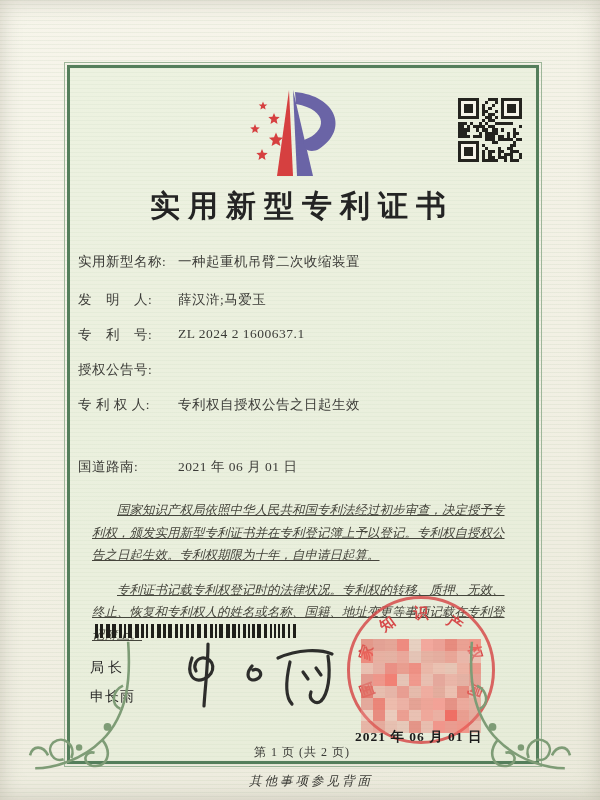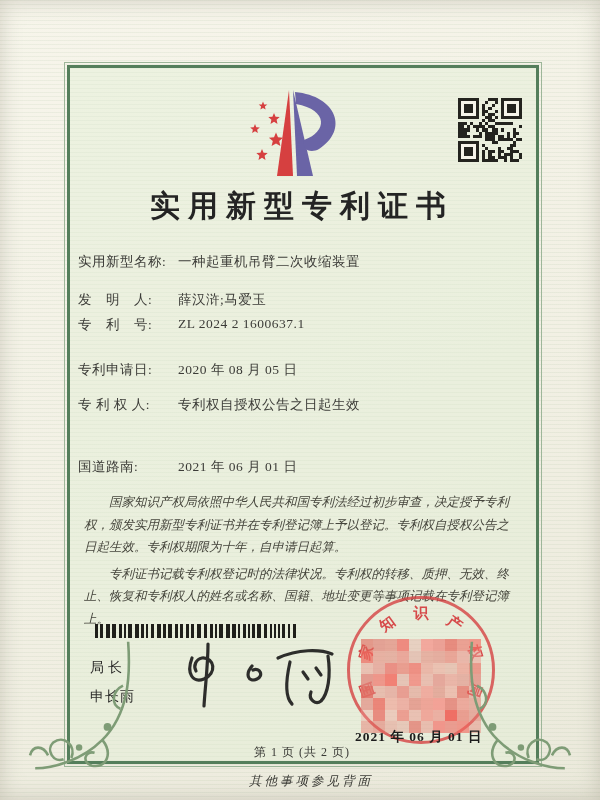--- a/index.html
+++ b/index.html
@@ -20,21 +20,21 @@
   
   .qr{position:absolute;left:458px;top:98px;width:64px;height:64px;}
   .title{position:absolute;left:64px;width:476px;top:186px;text-align:center;font-size:30px;font-weight:bold;letter-spacing:8px;color:#242424;}
   
   .frow{position:absolute;left:78px;width:444px;font-size:13.5px;color:#3c3c38;display:flex;align-items:flex-start;}
   .flabel{flex:none;min-width:92px;letter-spacing:0.5px;}
   .fvalue{margin-left:8px;letter-spacing:0.5px;}
   .fvalue.addr{display:inline-block;width:352px;line-height:1.6;}
   .grant-pair{margin-left:42px;display:flex;}
   .paras{position:absolute;left:80px;top:487px;width:438px;font-size:12.5px;line-height:1.8;color:#45453c;font-style:italic;}
-  .paras p{margin:4px;text-indent:2em;}
+  .paras p{margin:12px;text-indent:2em;text-decoration:underline;}
   
   .barcode{position:absolute;left:95px;top:624px;width:208px;height:14px;}
   .barcode div{position:absolute;top:0;height:100%;background:#1f1f1a;}
   .signer-title{position:absolute;left:90px;top:659px;font-size:14px;letter-spacing:4px;color:#2c2c2a;}
   .signer-name{position:absolute;left:90px;top:688px;font-size:14px;letter-spacing:1px;color:#2c2c2a;}
   .sig{position:absolute;left:178px;top:636px;width:180px;height:88px;}
   
   .seal{position:absolute;left:347px;top:596px;width:142px;height:142px;border-radius:50%;border:3px solid rgba(214,70,70,0.82);}
   .seal-ring span{position:absolute;left:50%;top:50%;font-size:15px;font-weight:bold;color:#d64a4a;}
   .seal-pixels{position:absolute;left:11px;top:40px;width:120px;height:94px;display:grid;grid-template-columns:repeat(10,1fr);grid-template-rows:repeat(8,1fr);}
@@ -216,27 +216,26 @@
   <div class="title">实用新型专利证书</div>
 
   <div class="frow" style="top:291px">
     <span class="flabel">发　明　人:</span>
     <span class="fvalue">薛汉浒;马爱玉</span>
   </div>
   <div class="frow" style="top:253px">
     <span class="flabel">实用新型名称:</span>
     <span class="fvalue">一种起重机吊臂二次收缩装置</span>
   </div>
-  <div class="frow" style="top:316px">
+  <div class="frow" style="top:326px">
     <span class="flabel">专　利　号:</span>
     <span class="fvalue">ZL 2024 2 1600637.1</span>
   </div>
   <div class="frow" style="top:361px">
-    <span class="flabel">专利申请日:</span>
-    <span class="fvalue">2020 年 08 月 05 日</span>
+    <span class="flabel">授权公告号:</span>
   </div>
   <div class="frow" style="top:396px">
     <span class="flabel">专 利 权 人:</span>
     <span class="fvalue">专利权自授权公告之日起生效</span>
   </div>
   <div class="frow" style="top:458px">
     <span class="flabel">国道路南:</span>
     <span class="fvalue">2021 年 06 月 01 日</span>
   </div>
 

